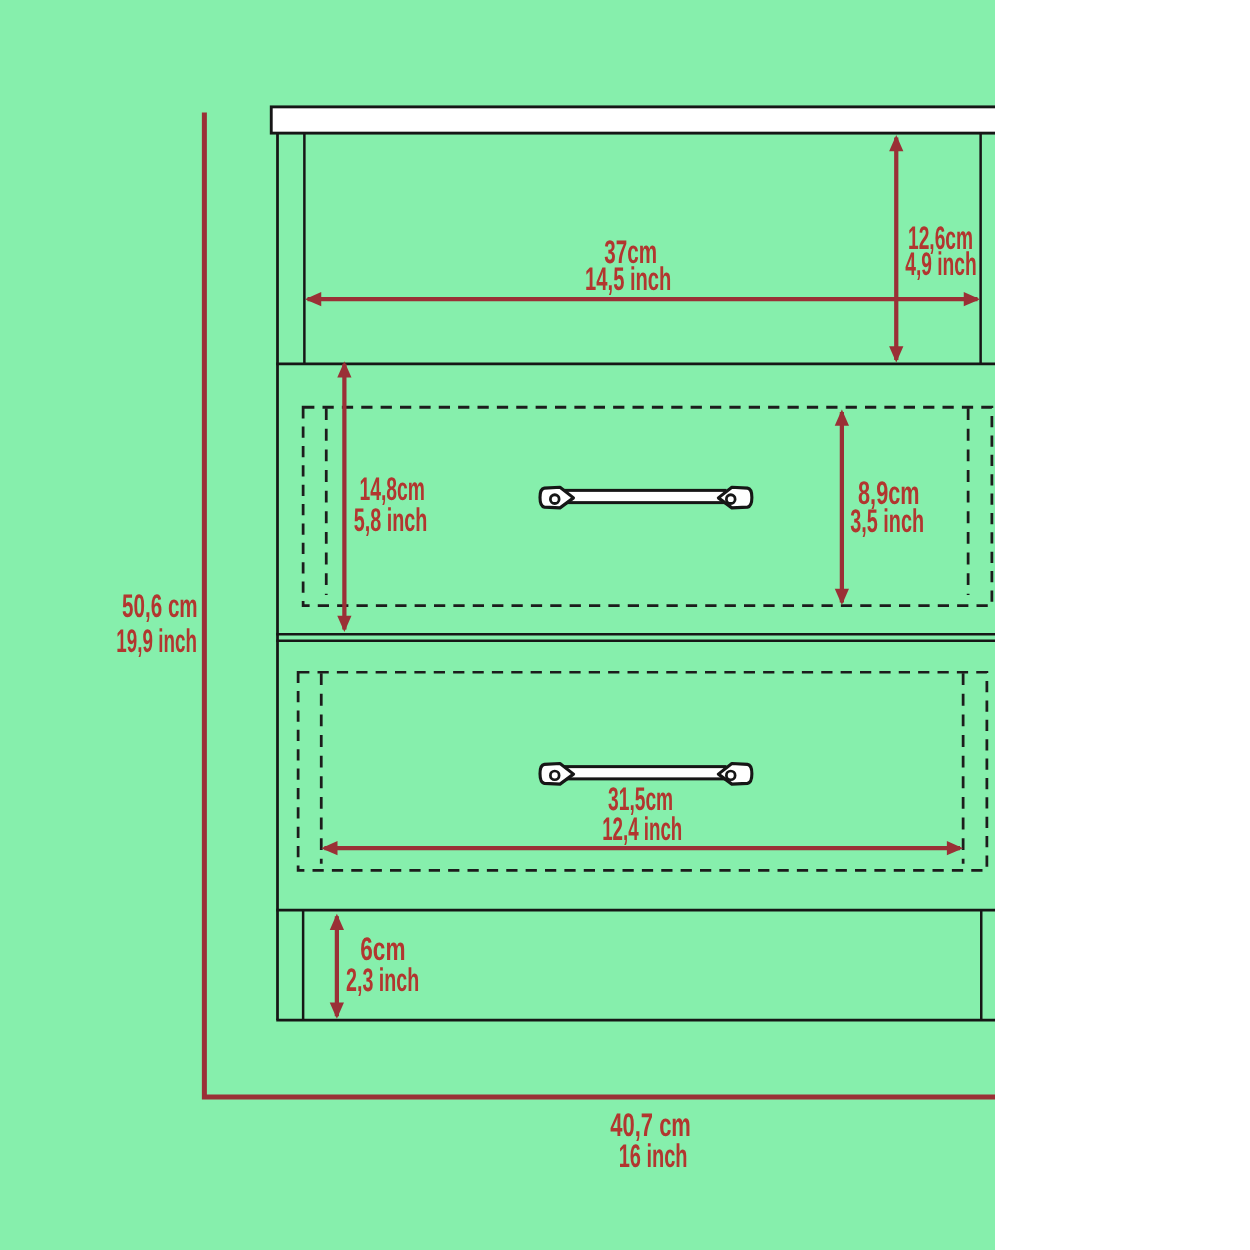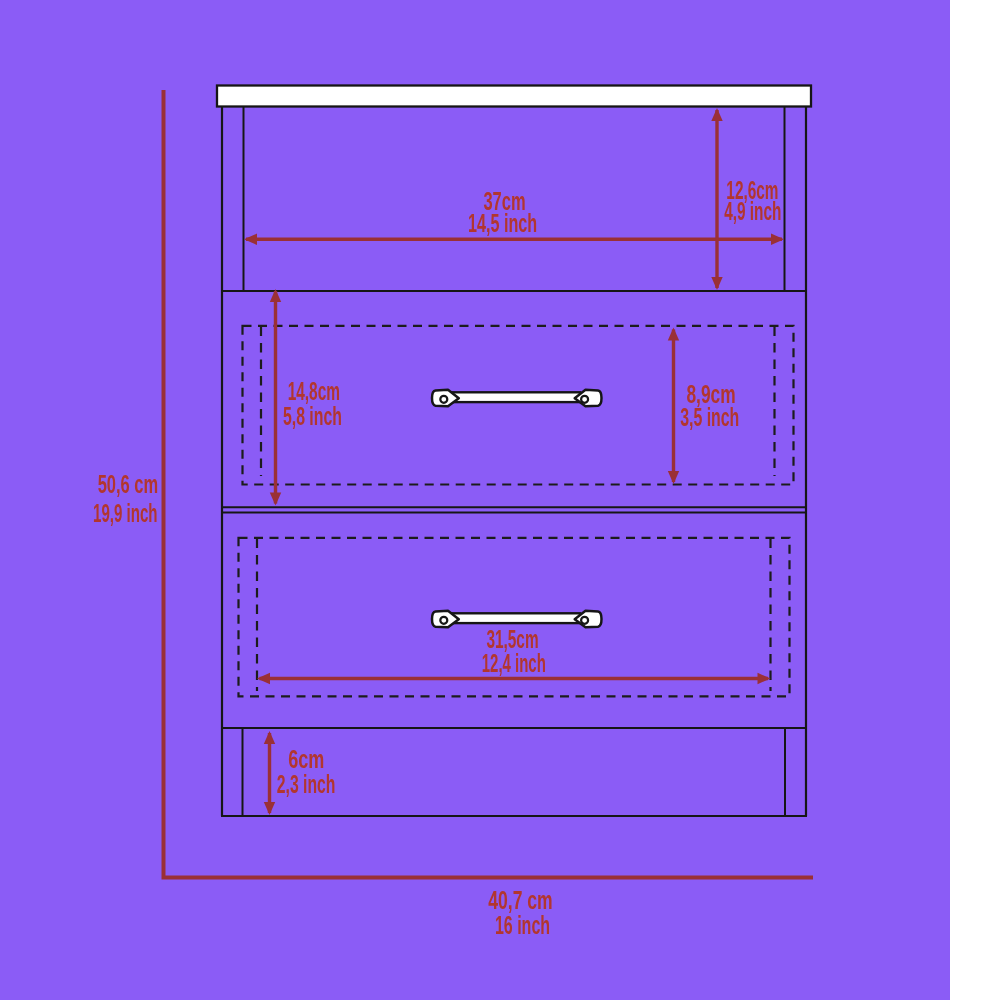--- a/index.html
+++ b/index.html
@@ -1,16 +1,16 @@
 <!DOCTYPE html>
 <html><head>
 <meta charset="utf-8">
 <style>
 html,body{margin:0;padding:0;background:#ffffff;}
-#c{position:relative;width:950px;height:1000px;background:#8b5cf6;overflow:hidden;font-family:"Liberation Sans",sans-serif;}
+#c{position:relative;width:796px;height:1000px;background:#86efac;overflow:hidden;font-family:"Liberation Sans",sans-serif;}
 </style>
 </head>
 <body>
 <div id="c">
 <svg width="1000" height="1000" viewBox="0 0 1000 1000" fill="none">
 
 <g>
         <rect x="217" y="85.5" width="594" height="21" fill="#ffffff" stroke="#161616" stroke-width="2.3"></rect>
       </g>
 

